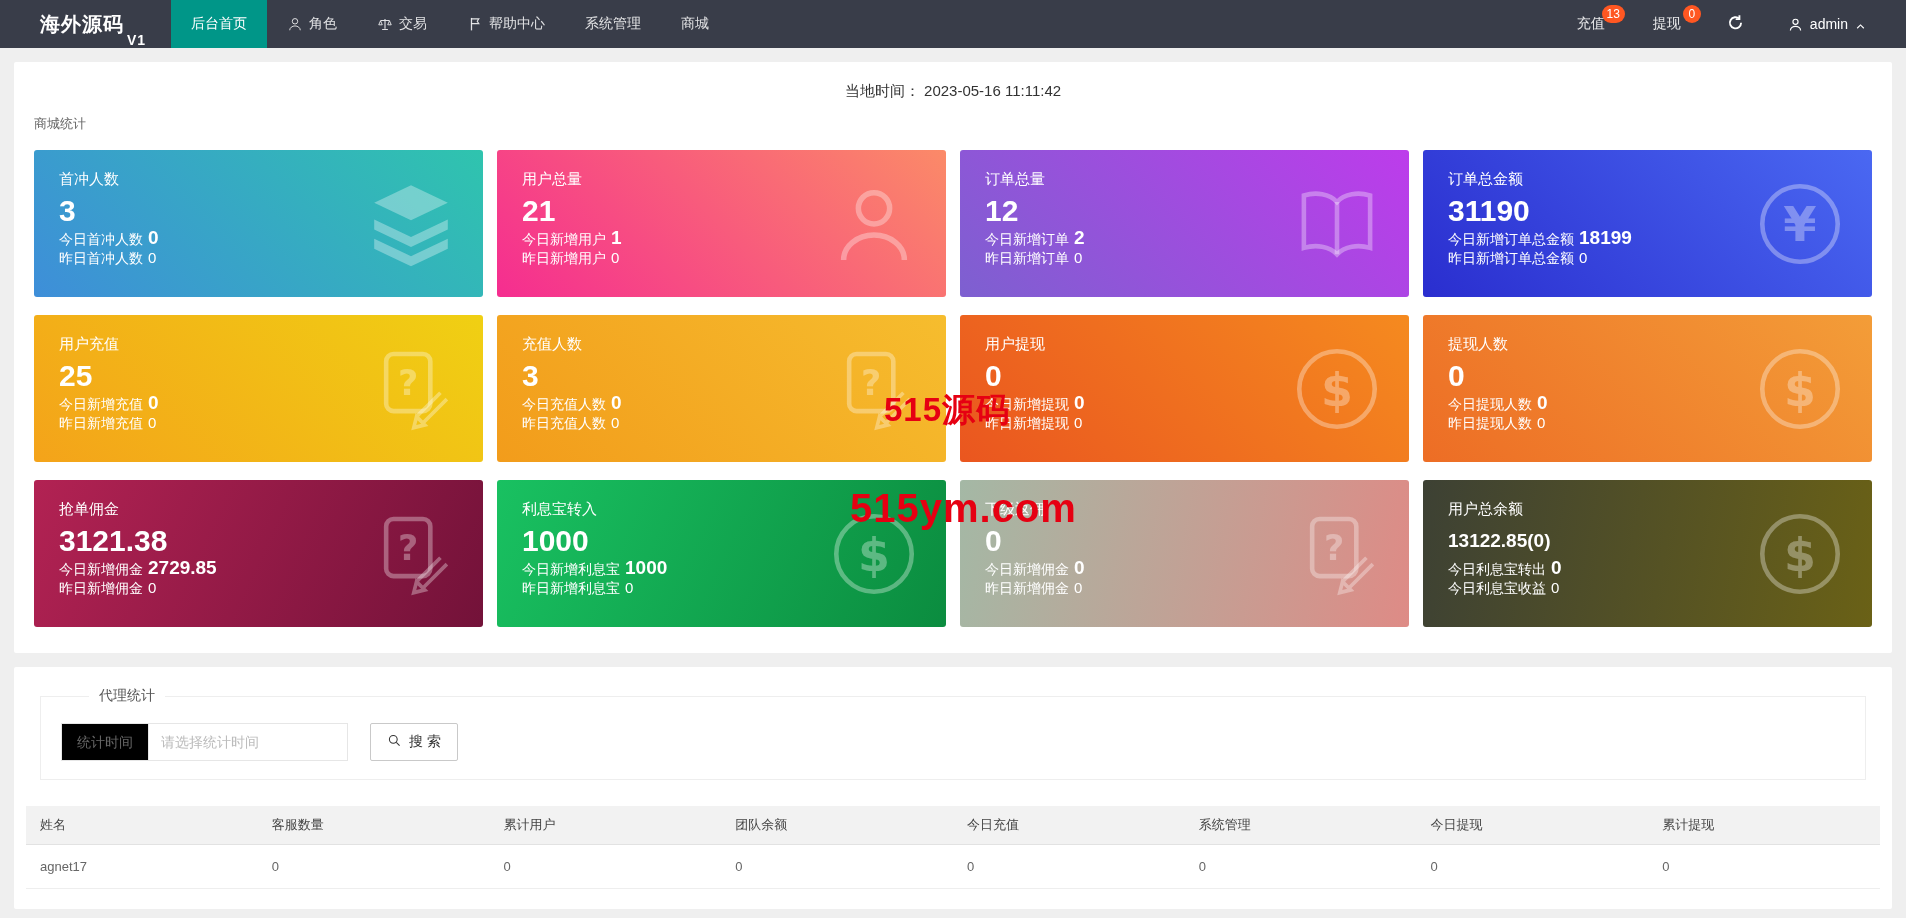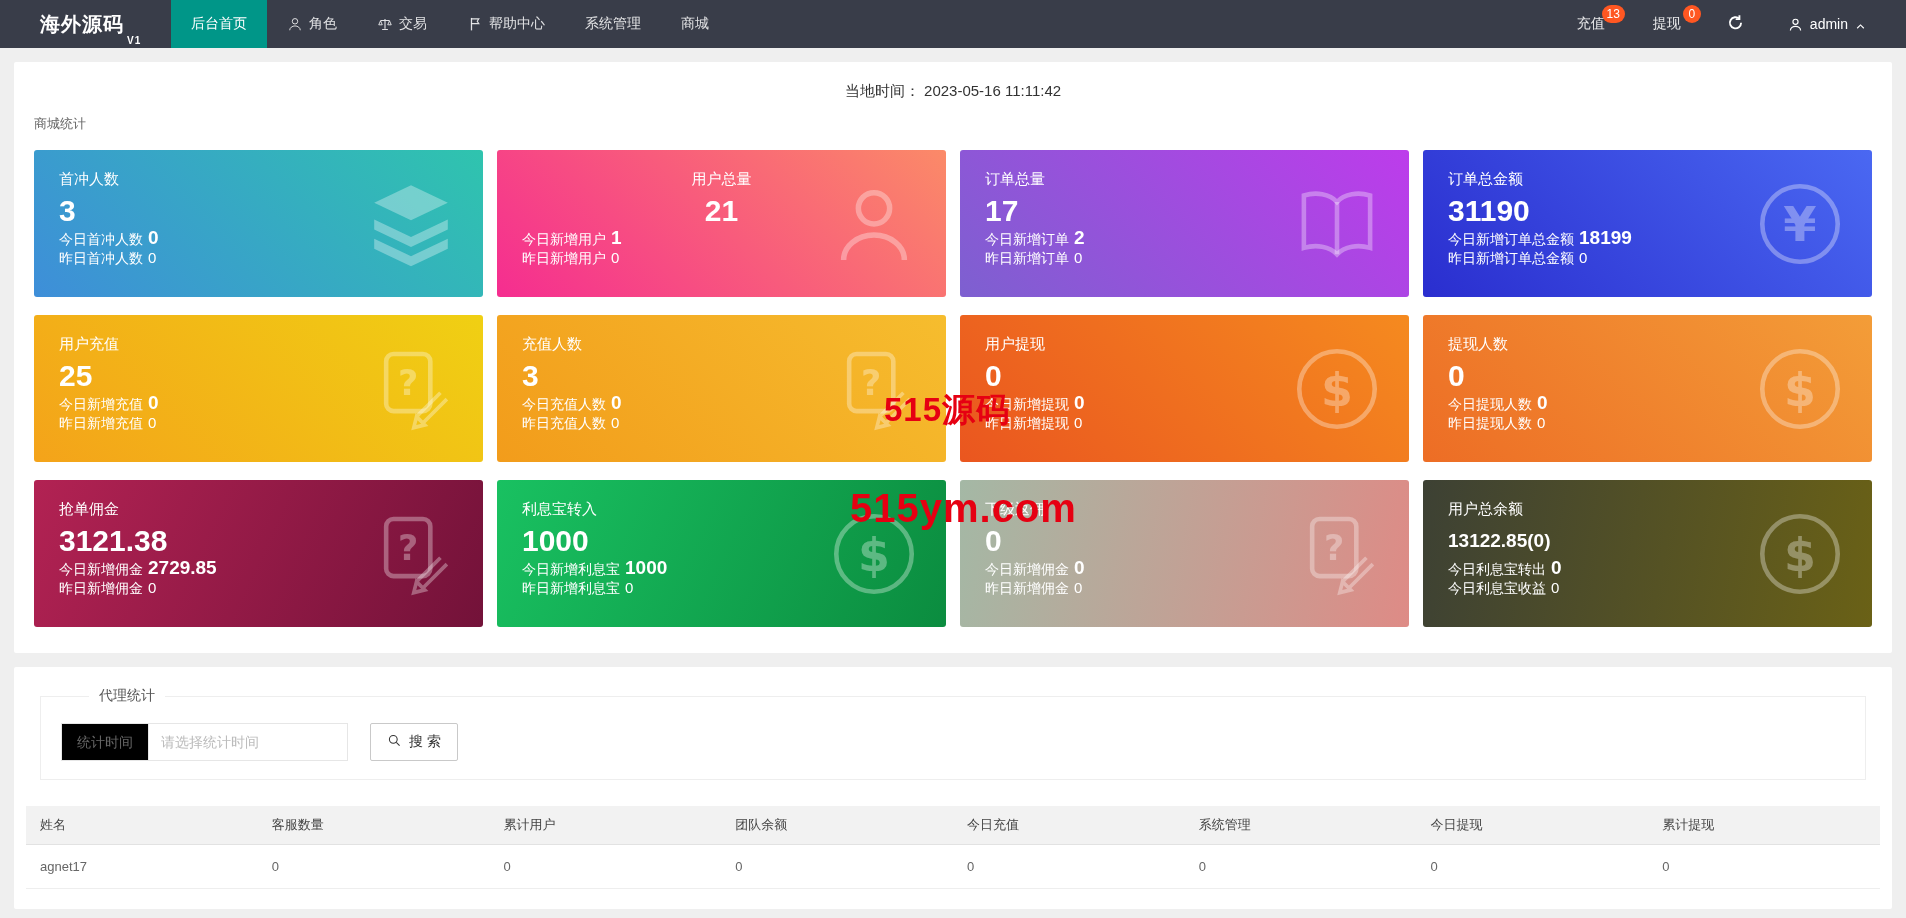--- a/index.html
+++ b/index.html
@@ -2,21 +2,21 @@
 <html><head>
 <meta charset="utf-8">
 <style>
   * { margin:0; padding:0; box-sizing:border-box; }
   html,body { width:1906px; height:918px; overflow:hidden; }
   body { background:#efefef; font-family:"Liberation Sans","DejaVu Sans",sans-serif; position:relative; }
 
   
   .navbar { height:48px; background:#393D49; display:flex; align-items:stretch; color:#fff; position:relative; z-index:5; }
   .brand { width:171px; display:flex; align-items:center; padding-left:40px; font-size:20px; font-weight:bold; letter-spacing:1px; }
-  .brand sup { font-size:10px; font-weight:bold; margin-left:3px; transform:translateY(-4px);margin-top:40px; }
+  .brand sup { font-size:14px; font-weight:bold; margin-left:3px; transform:translateY(-4px);margin-top:40px; }
   .nav-menu { display:flex; align-items:stretch; }
   .nav-item { display:flex; align-items:center; gap:6px; padding:0 20px; font-size:14px; color:rgba(255,255,255,.85); cursor:pointer; }
   .nav-item.active { background:#009688; color:#fff; }
   .nav-item .micon { width:16px; height:16px; display:inline-block; }
   .nav-item .micon svg { width:100%; height:100%; }
   .nav-right { margin-left:auto; display:flex; align-items:stretch; }
   .nav-action { position:relative; display:flex; align-items:center; padding:0 24px; font-size:14px; color:rgba(255,255,255,.9); cursor:pointer; }
   .badge { position:absolute; top:5px; right:4px; min-width:18px; height:18px; padding:0 5px; background:#FF5722; border-radius:9px; font-size:12px; line-height:18px; text-align:center; color:#fff; }
   .nav-refresh { display:flex; align-items:center; padding:0 22px; cursor:pointer; }
   .nav-refresh svg { width:17px; height:17px; }
@@ -153,39 +153,39 @@
         <div class="sc-line sc-line2">
           <span>昨日首冲人数</span>
           <b>0</b>
         </div>
         <span class="sc-icon"><svg viewBox="0 0 100 100">
             <path d="M50 8 L90 27 50 46 10 27 Z" fill="currentColor"></path>
             <path d="M10 45 L50 64 90 45 90 56 50 75 10 56 Z" fill="currentColor"></path>
             <path d="M10 66 L50 85 90 66 90 77 50 96 10 77 Z" fill="currentColor"></path>
           </svg></span>
       </div>
-      <div class="stat-card" style="background: linear-gradient(45deg, rgb(245, 45, 144), rgb(251, 138, 104)); text-align: center;">
+      <div class="stat-card" style="background: linear-gradient(45deg, rgb(245, 45, 144), rgb(251, 138, 104));">
         <div class="sc-title">用户总量</div>
         <div class="sc-value">21</div>
         <div class="sc-line sc-line1">
           <span>今日新增用户</span>
           <b>1</b>
         </div>
         <div class="sc-line sc-line2">
           <span>昨日新增用户</span>
           <b>0</b>
         </div>
         <span class="sc-icon"><svg viewBox="0 0 100 100">
             <circle cx="50" cy="33" r="17" fill="none" stroke="currentColor" stroke-width="6"></circle>
             <path d="M17 89 a33 27 0 0 1 66 0" fill="none" stroke="currentColor" stroke-width="6"></path>
           </svg></span>
       </div>
       <div class="stat-card" style="background: linear-gradient(45deg, rgb(125, 96, 208), rgb(189, 60, 235));">
         <div class="sc-title">订单总量</div>
-        <div class="sc-value">17</div>
+        <div class="sc-value">12</div>
         <div class="sc-line sc-line1">
           <span>今日新增订单</span>
           <b>2</b>
         </div>
         <div class="sc-line sc-line2">
           <span>昨日新增订单</span>
           <b>0</b>
         </div>
         <span class="sc-icon"><svg viewBox="0 0 100 100">
             <path d="M50 26 C42 17 27 15 14 19 V76 C27 72 42 74 50 83 C58 74 73 72 86 76 V19 C73 15 58 17 50 26 Z" fill="none" stroke="currentColor" stroke-width="5"></path>

